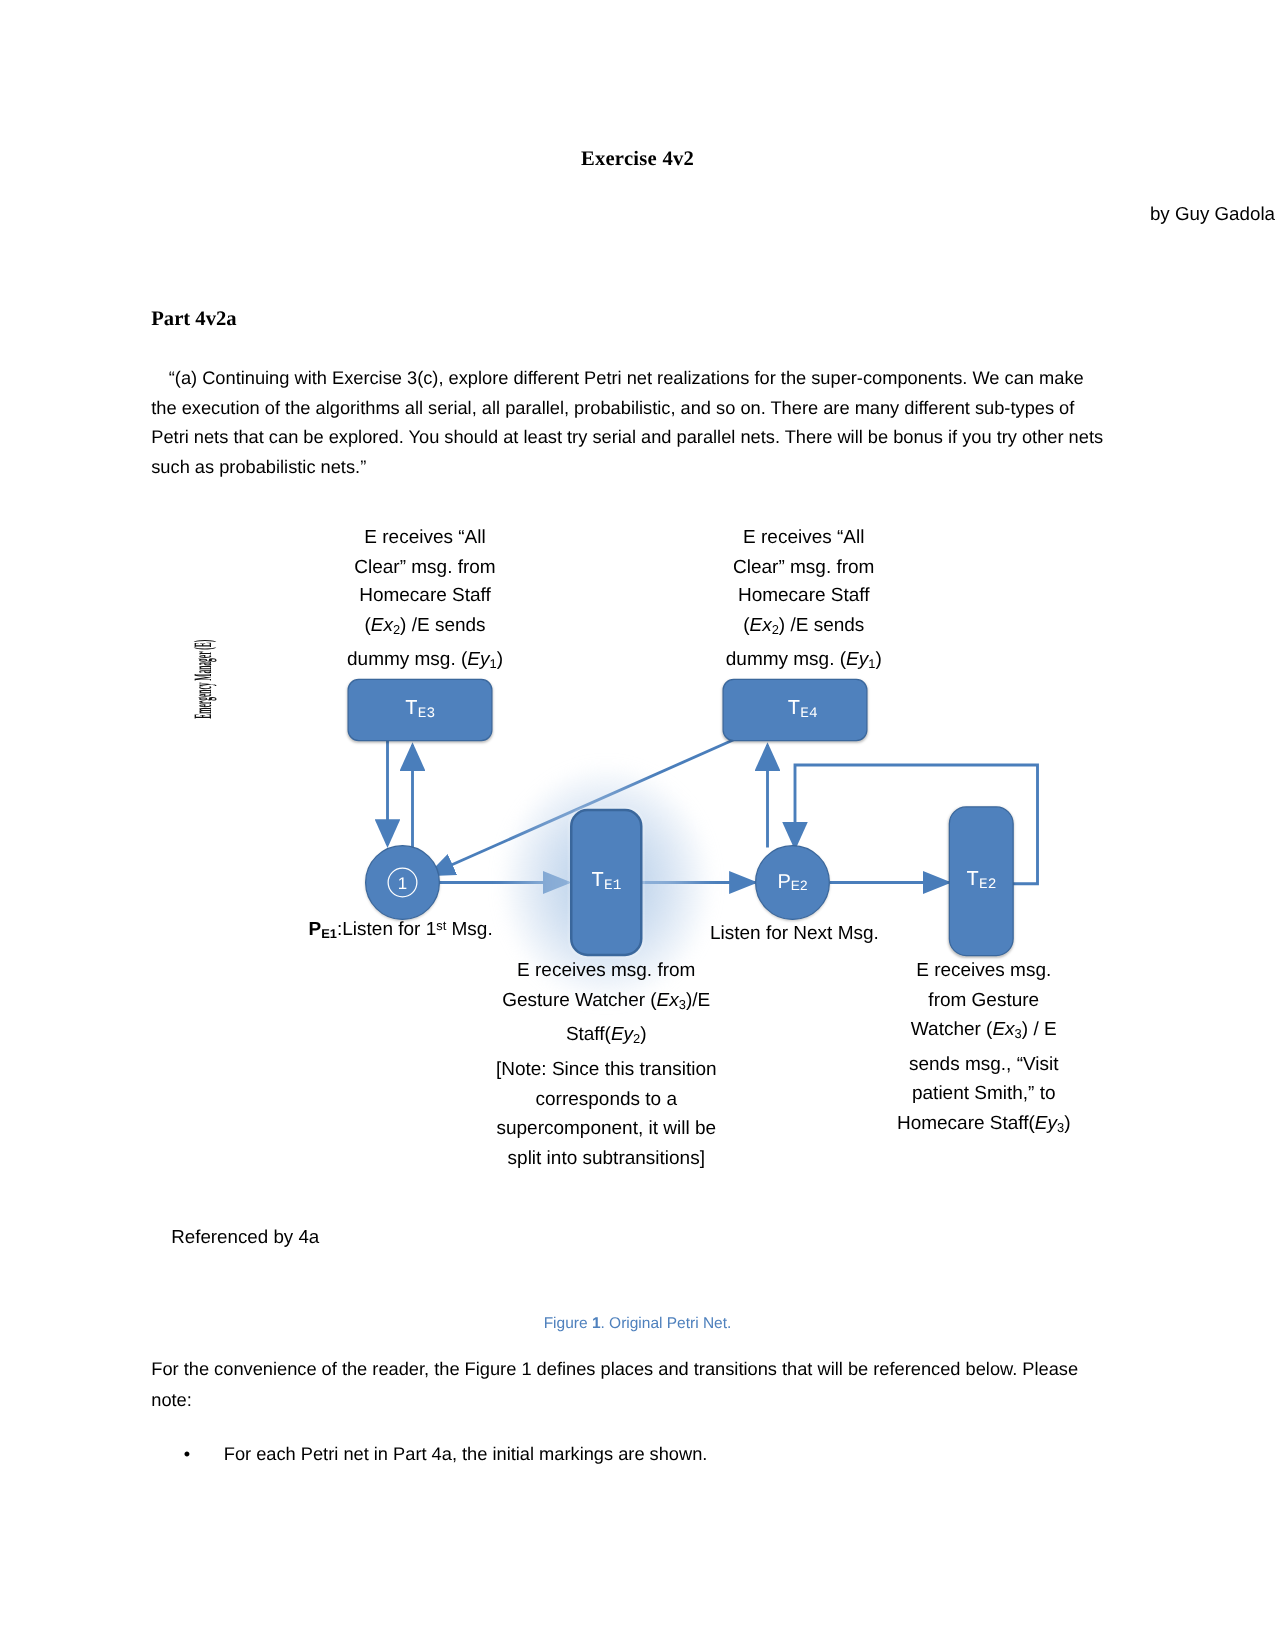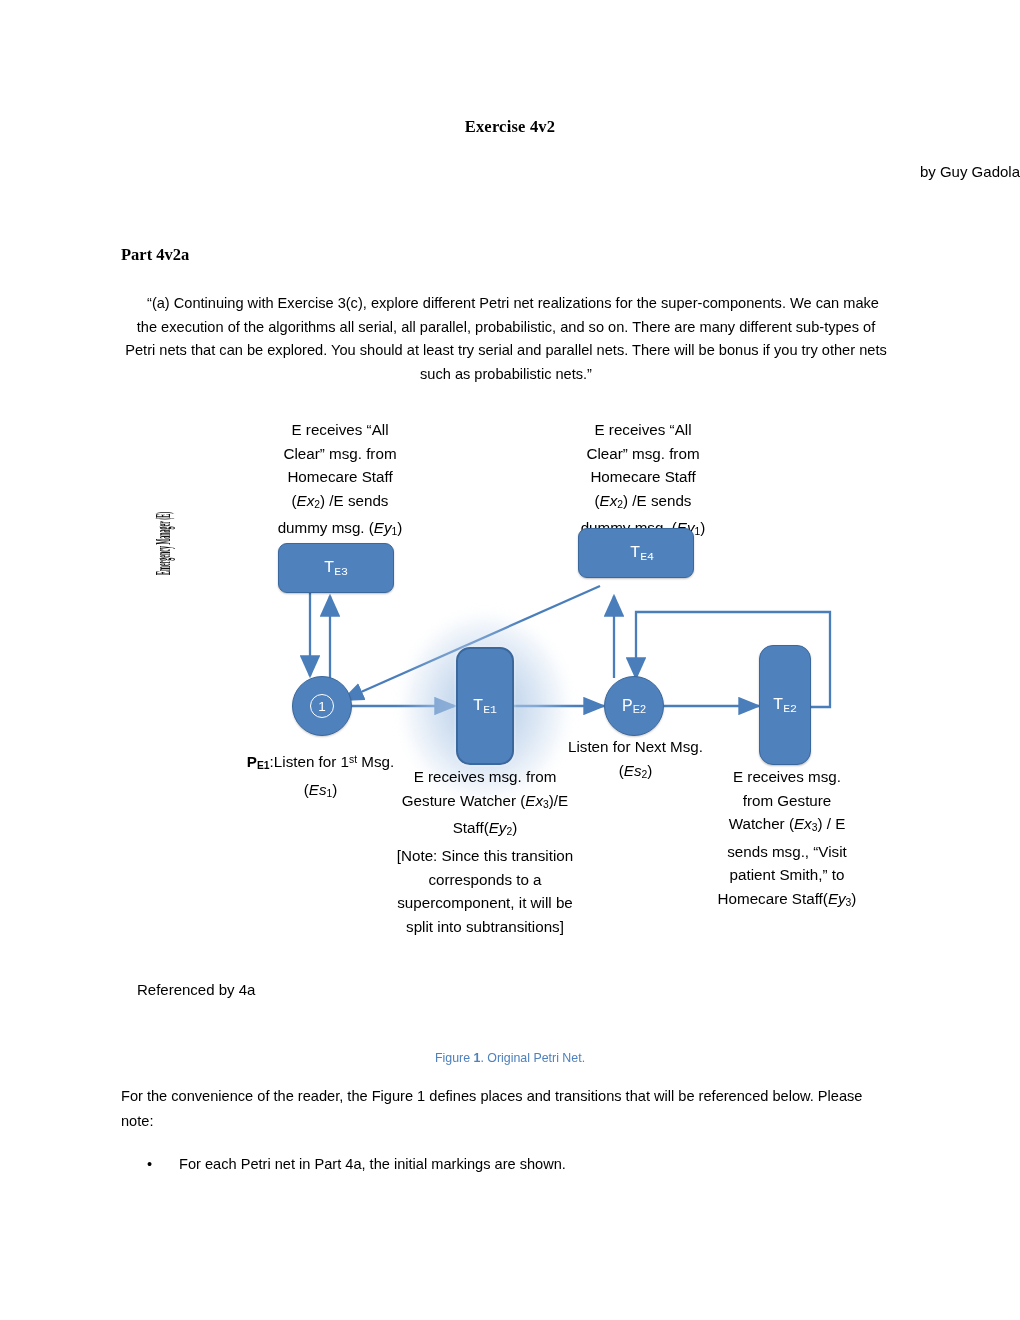--- a/index.html
+++ b/index.html
@@ -47,21 +47,21 @@
     font-weight: bold;
     font-size: 16.5px;
   }
   .quote-para {
     position: absolute;
     left: 121px; top: 292px;
     width: 770px;
     font-size: 14.6px;
     line-height: 23.5px;
     text-indent: 14px;
-    text-align: center;
+    text-align: left;
   }
   .after-para {
     position: absolute;
     left: 121px; top: 1084px;
     width: 775px;
     font-size: 14.6px;
     line-height: 25px;
   }
   .bullet-row {
     position: absolute;
@@ -243,48 +243,46 @@
         <span>dummy msg. (</span><i>Ey</i><sub>1</sub><span>)</span>
       </div>
     </div>
 
     <div class="glow-halo" style="left:400px; top:612px; width:170px; height:190px;"></div>
 
     <div class="trans" style="left:278px; top:543px; width:116px; height:50px;">
       <span><span>T</span><sub>E3</sub></span>
     </div>
 
-    <div class="trans" style="left:578px; top:528px; width:116px; height:50px;padding-left:12px;">
+    <div class="trans" style="left:578px; top:543px; width:116px; height:50px;padding-left:12px;">
       <span><span>T</span><sub>E4</sub></span>
     </div>
 
     <div class="trans tall glow" style="left:456px; top:647px; width:58px; height:118px;">
       <span><span>T</span><sub>E1</sub></span>
     </div>
 
     <div class="trans tall" style="left:759px; top:645px; width:52px; height:120px;">
       <span><span>T</span><sub>E2</sub></span>
     </div>
 
     <div class="place" style="left:292px; top:676px; width:60px; height:60px;">
       <span class="token">1</span>
     </div>
 
     <div class="place" style="left:604px; top:676px; width:60px; height:60px;">
       <span><span>P</span><sub>E2</sub></span>
     </div>
 
-    <div class="anno" style="left:203px; top:748px; width:235px;">
+    <div class="anno" style="left:203px; top:730px; width:235px;">
       <div><b><span>P</span><sub>E1</sub></b><span>:Listen for 1</span><sup>st</sup><span> Msg.</span></div>
-      <div><span>(</span><i>Es</i><sub>1</sub><span>)</span></div>
     </div>
 
     <div class="anno" style="left:538px; top:735px; width:195px;">
       <div>Listen for Next Msg.</div>
-      <div><span>(</span><i>Es</i><sub>2</sub><span>)</span></div>
     </div>
 
     <div class="anno" style="left:365px; top:765px; width:240px;">
       <div>E receives msg. from</div>
       <div><span>Gesture Watcher (</span><i>Ex</i><sub>3</sub><span>)/E</span></div>
       <div><span>Staff(</span><i>Ey</i><sub>2</sub><span>)</span></div>
       <div>[Note: Since this transition</div>
       <div>corresponds to a</div>
       <div>supercomponent, it will be</div>
       <div>split into subtransitions]</div>

